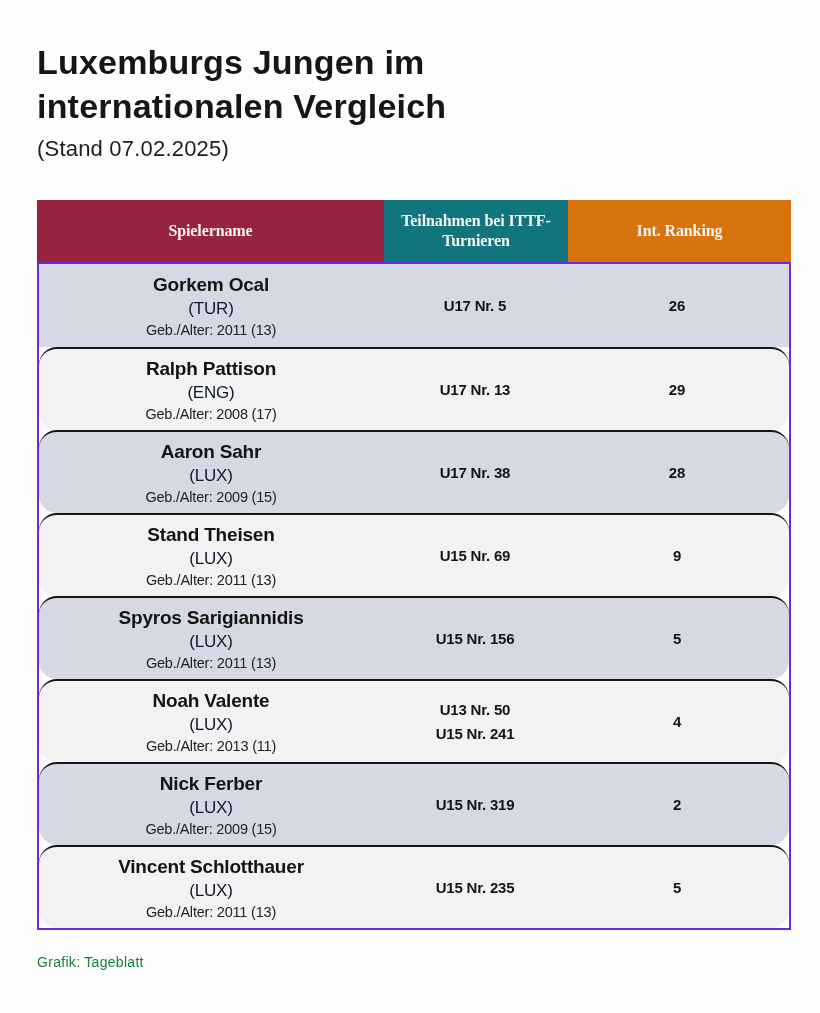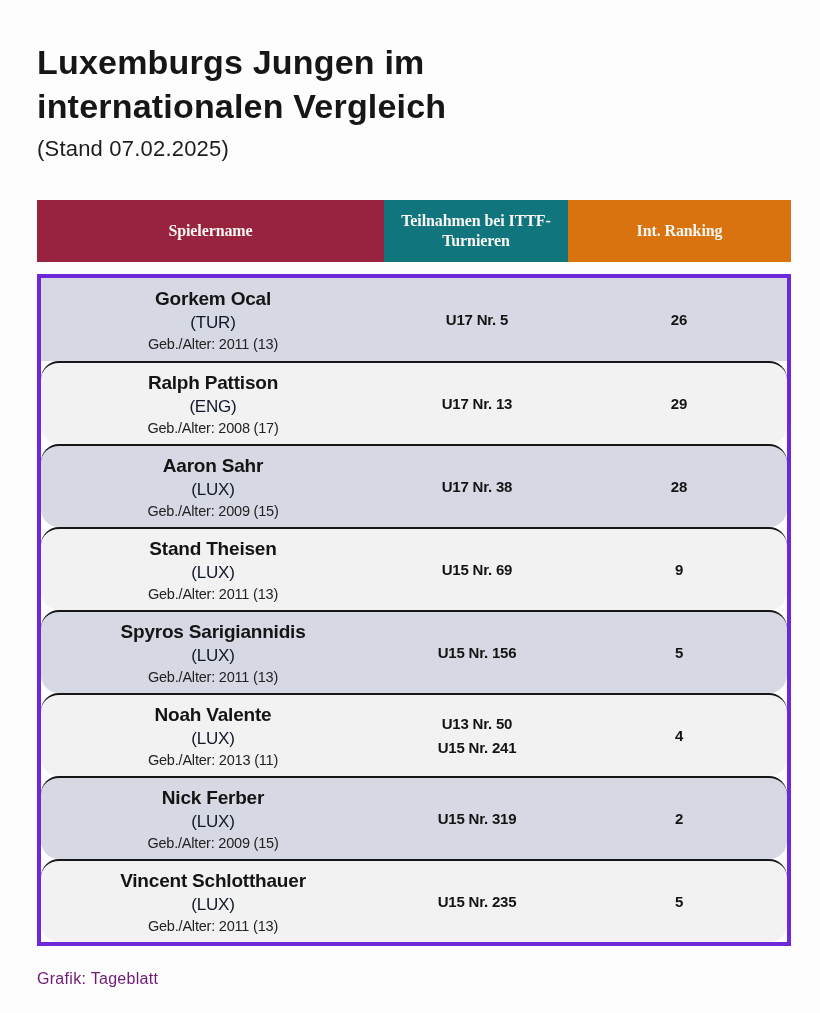--- a/index.html
+++ b/index.html
@@ -49,22 +49,21 @@
     font-weight: bold;
     line-height: 1.25;
     letter-spacing: -0.1px;
     padding: 2px 14px;
   }
   .th-spielername { background: #97233f; }
   .th-ranking     { background: #d9730f; }
   .th-teilnahmen  { background: #10757c; }
 
   .tbody {
-    border: 4px solid #6d28d9;
-    margin-top: 12px;
+    border: 2px solid #6d28d9;
   }
   .row {
     display: grid;
     grid-template-columns: 344px 184px 220px;
     height: 83px;
   }
   .row + .row { border-top: 2px solid #161616; border-radius: 18px; }
   .row:nth-child(odd)  { background: #d6d9e3; }
   .row:nth-child(even) { background: #f2f2f3; }
 
@@ -100,22 +99,22 @@
     font-size: 15px;
     font-weight: bold;
     color: #141414;
     letter-spacing: -0.2px;
     line-height: 24px;
     white-space: pre-line;
   }
 
   .credit {
     margin-top: 24px;
-    font-size: 16px;
-    color: #701a75;
+    font-size: 14px;
+    color: #15803d;
     letter-spacing: 0.3px;
   }
 </style>
 </head>
 <body>
 
 <div class="wrap">
 
   <div class="title">Luxemburgs Jungen im internationalen Vergleich</div>
   <div class="subtitle">(Stand 07.02.2025)</div>

